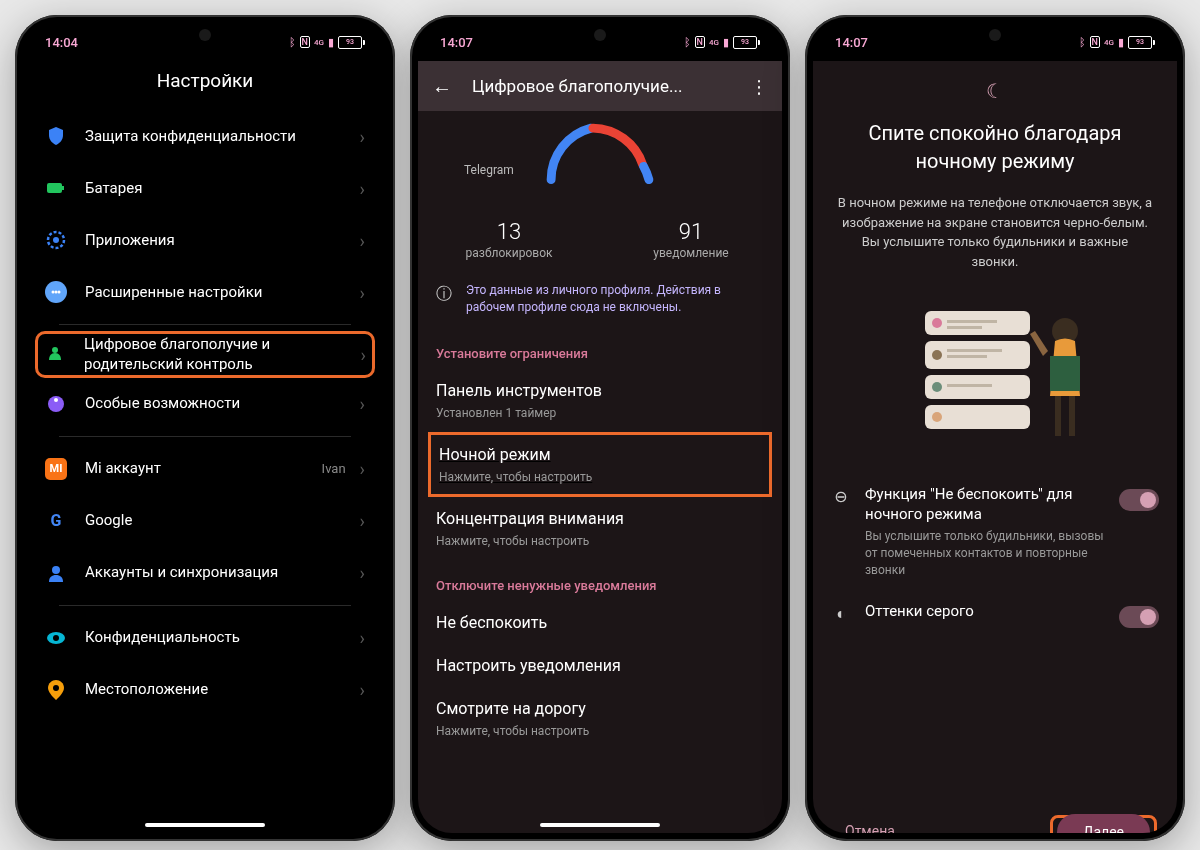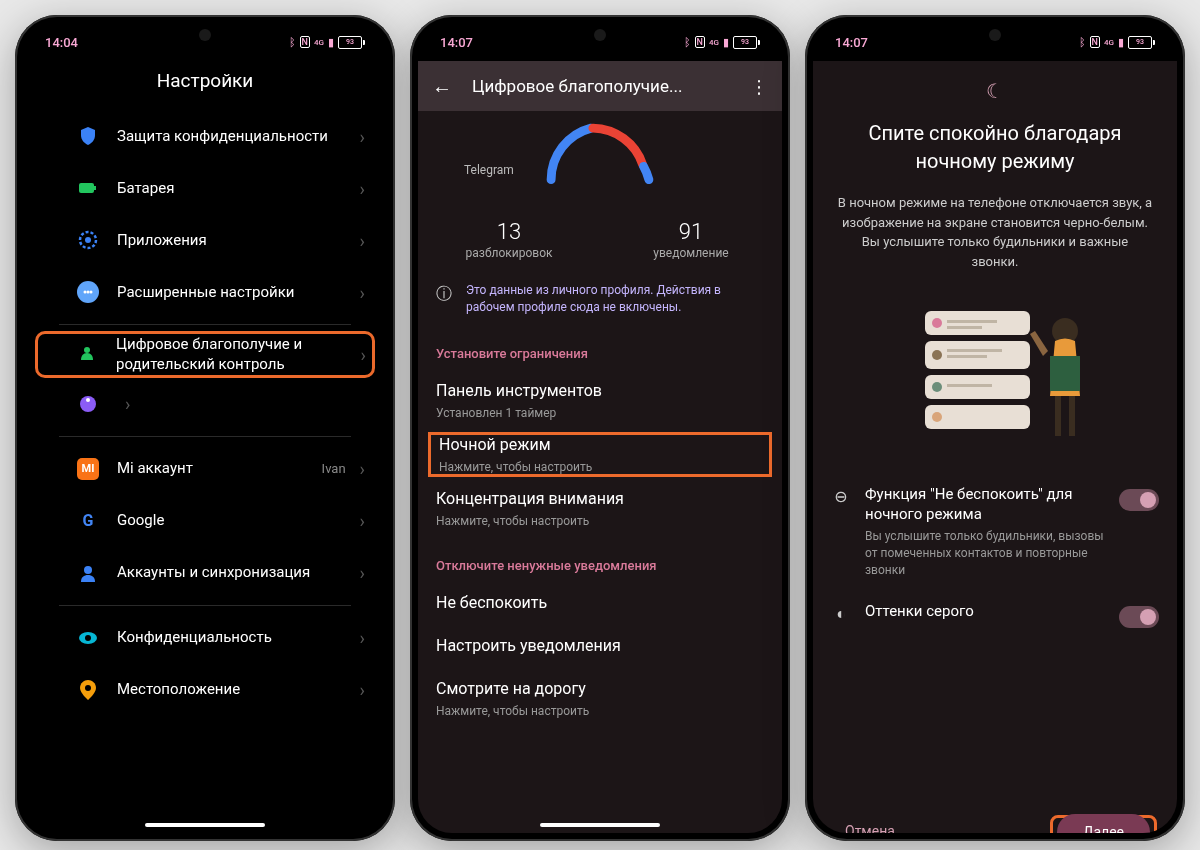--- a/index.html
+++ b/index.html
@@ -57,21 +57,21 @@
 
   .content { height: calc(100% - 38px); overflow: hidden; position: relative; }
 
   
   .s1-title { text-align: center; color: #fff; font-size: 19px; font-weight: 400; padding: 8px 0 18px; }
   .s1-list { padding: 0 18px; }
   .s1-item {
     display: flex; align-items: center; padding: 15px 4px;
     color: #fff; font-size: 15px;
   }
-  .s1-icon { width: 22px; height: 22px; margin-right: 18px; flex-shrink:0; display:flex; align-items:center; justify-content:center; border-radius:5px;margin-left:32px;}
+  .s1-icon { width: 22px; height: 22px; margin-right: 18px; flex-shrink:0; display:flex; align-items:center; justify-content:center; border-radius:5px;}
   .s1-label { flex: 1; line-height: 1.35; }
   .s1-chev { color: #555; font-size: 18px; margin-left:8px;}
   .s1-sub { color: #888; font-size: 13px; margin-right:6px;}
   .divider { height: 1px; background: #2a2a2a; margin: 6px 18px; }
   .highlight-box { border: 3px solid #ec6a2c; border-radius: 10px; margin: 0 -6px; padding: 0 6px !important; }
 
   
   .s2 { background: #1c1517; height:100%;}
   .s2-header {
     background: #3b3034; height: 50px; display: flex; align-items: center;
@@ -192,20 +192,21 @@
           <span class="s1-label">Цифровое благополучие и родительский контроль</span>
           <span class="s1-chev">›</span>
         </div>
         <div class="s1-item">
           <span class="s1-icon">
               <svg width="20" height="20" viewBox="0 0 20 20">
                 <circle cx="10" cy="10" r="8" fill="#8b5cf6"></circle>
                 <circle cx="10" cy="6" r="2" fill="#fff"></circle>
               </svg>
             </span>
+          <span class="s1-label">Особые возможности</span>
           <span class="s1-chev">›</span>
         </div>
         <div class="divider"></div>
         <div class="s1-item">
           <span class="s1-icon" style="background:#f97316;color:#fff;font-size:11px;font-weight:bold;">MI</span>
           <span class="s1-label">Mi аккаунт</span>
           <span class="s1-sub">Ivan</span>
           <span class="s1-chev">›</span>
         </div>
         <div class="s1-item">
@@ -296,21 +297,21 @@
         <div class="info-row">
           <span class="info-icon">ⓘ</span>
           <span class="info-text">Это данные из личного профиля. Действия в рабочем профиле сюда не включены.</span>
         </div>
         <div class="section-hdr">Установите ограничения</div>
         <div class="s2-item">
           <div class="s2-item-title">Панель инструментов</div>
           <div class="s2-item-sub">Установлен 1 таймер</div>
         </div>
         <div class="highlight-box2">
-          <div class="s2-item" style="padding:0 8px;">
+          <div class="s2-item" style="padding:10px 8px;text-decoration:underline;">
             <div class="s2-item-title">Ночной режим</div>
             <div class="s2-item-sub">Нажмите, чтобы настроить</div>
           </div>
         </div>
         <div class="s2-item">
           <div class="s2-item-title">Концентрация внимания</div>
           <div class="s2-item-sub">Нажмите, чтобы настроить</div>
         </div>
         <div class="section-hdr">Отключите ненужные уведомления</div>
         <div class="s2-item">

